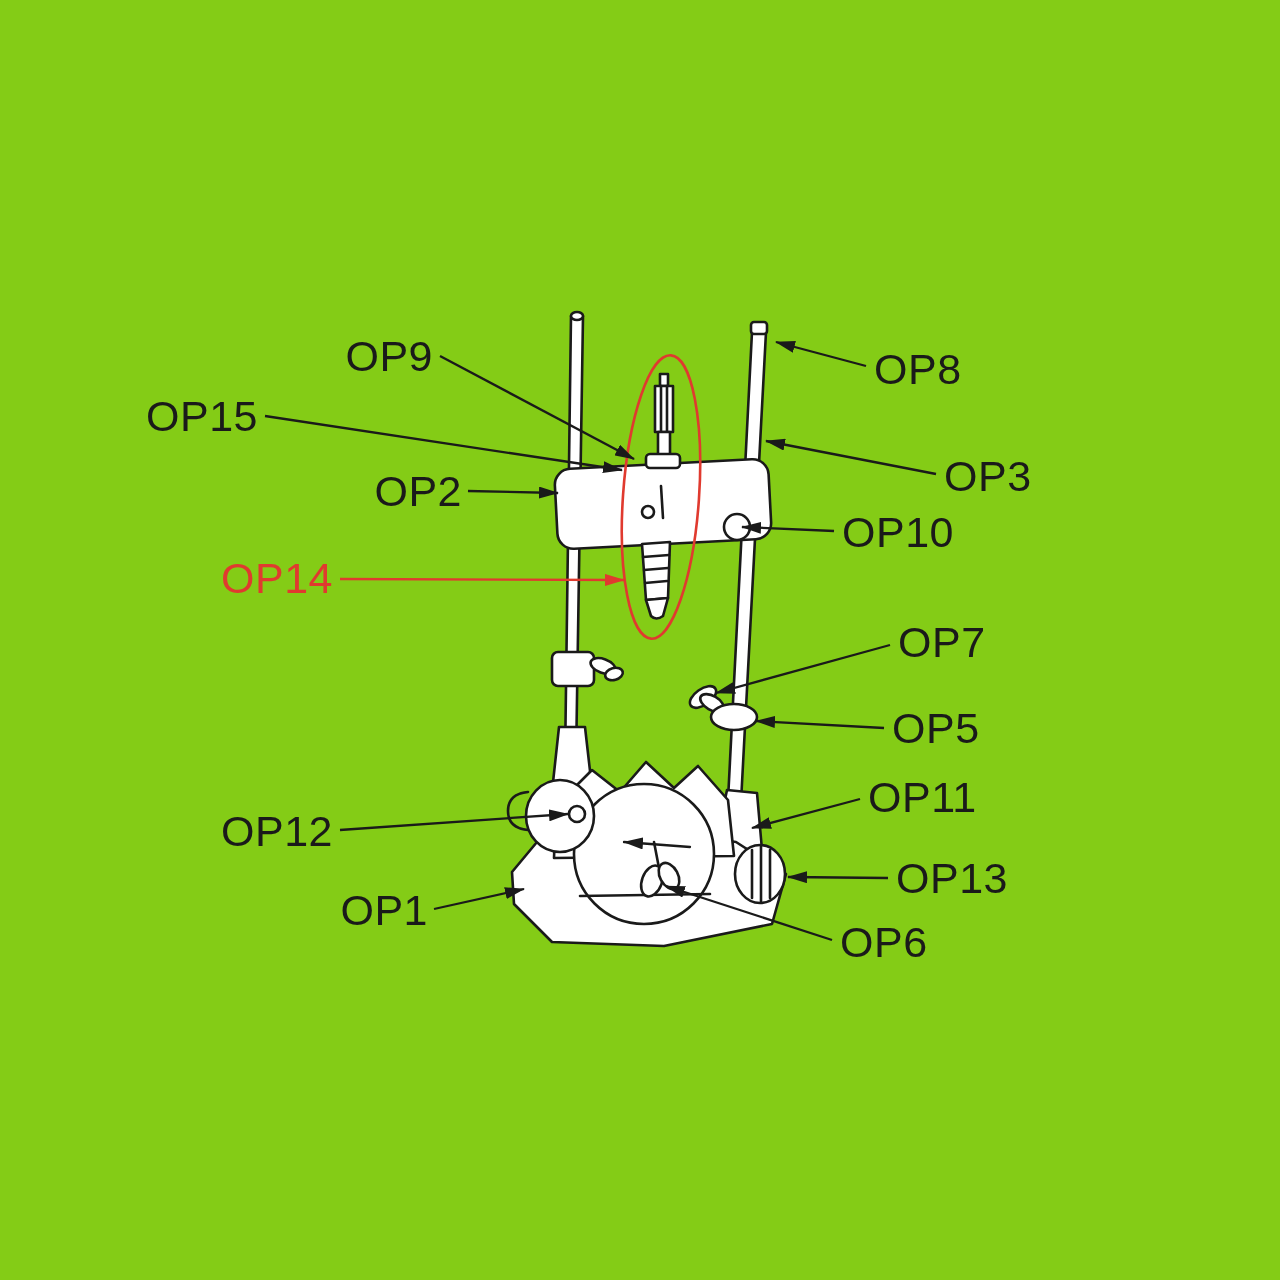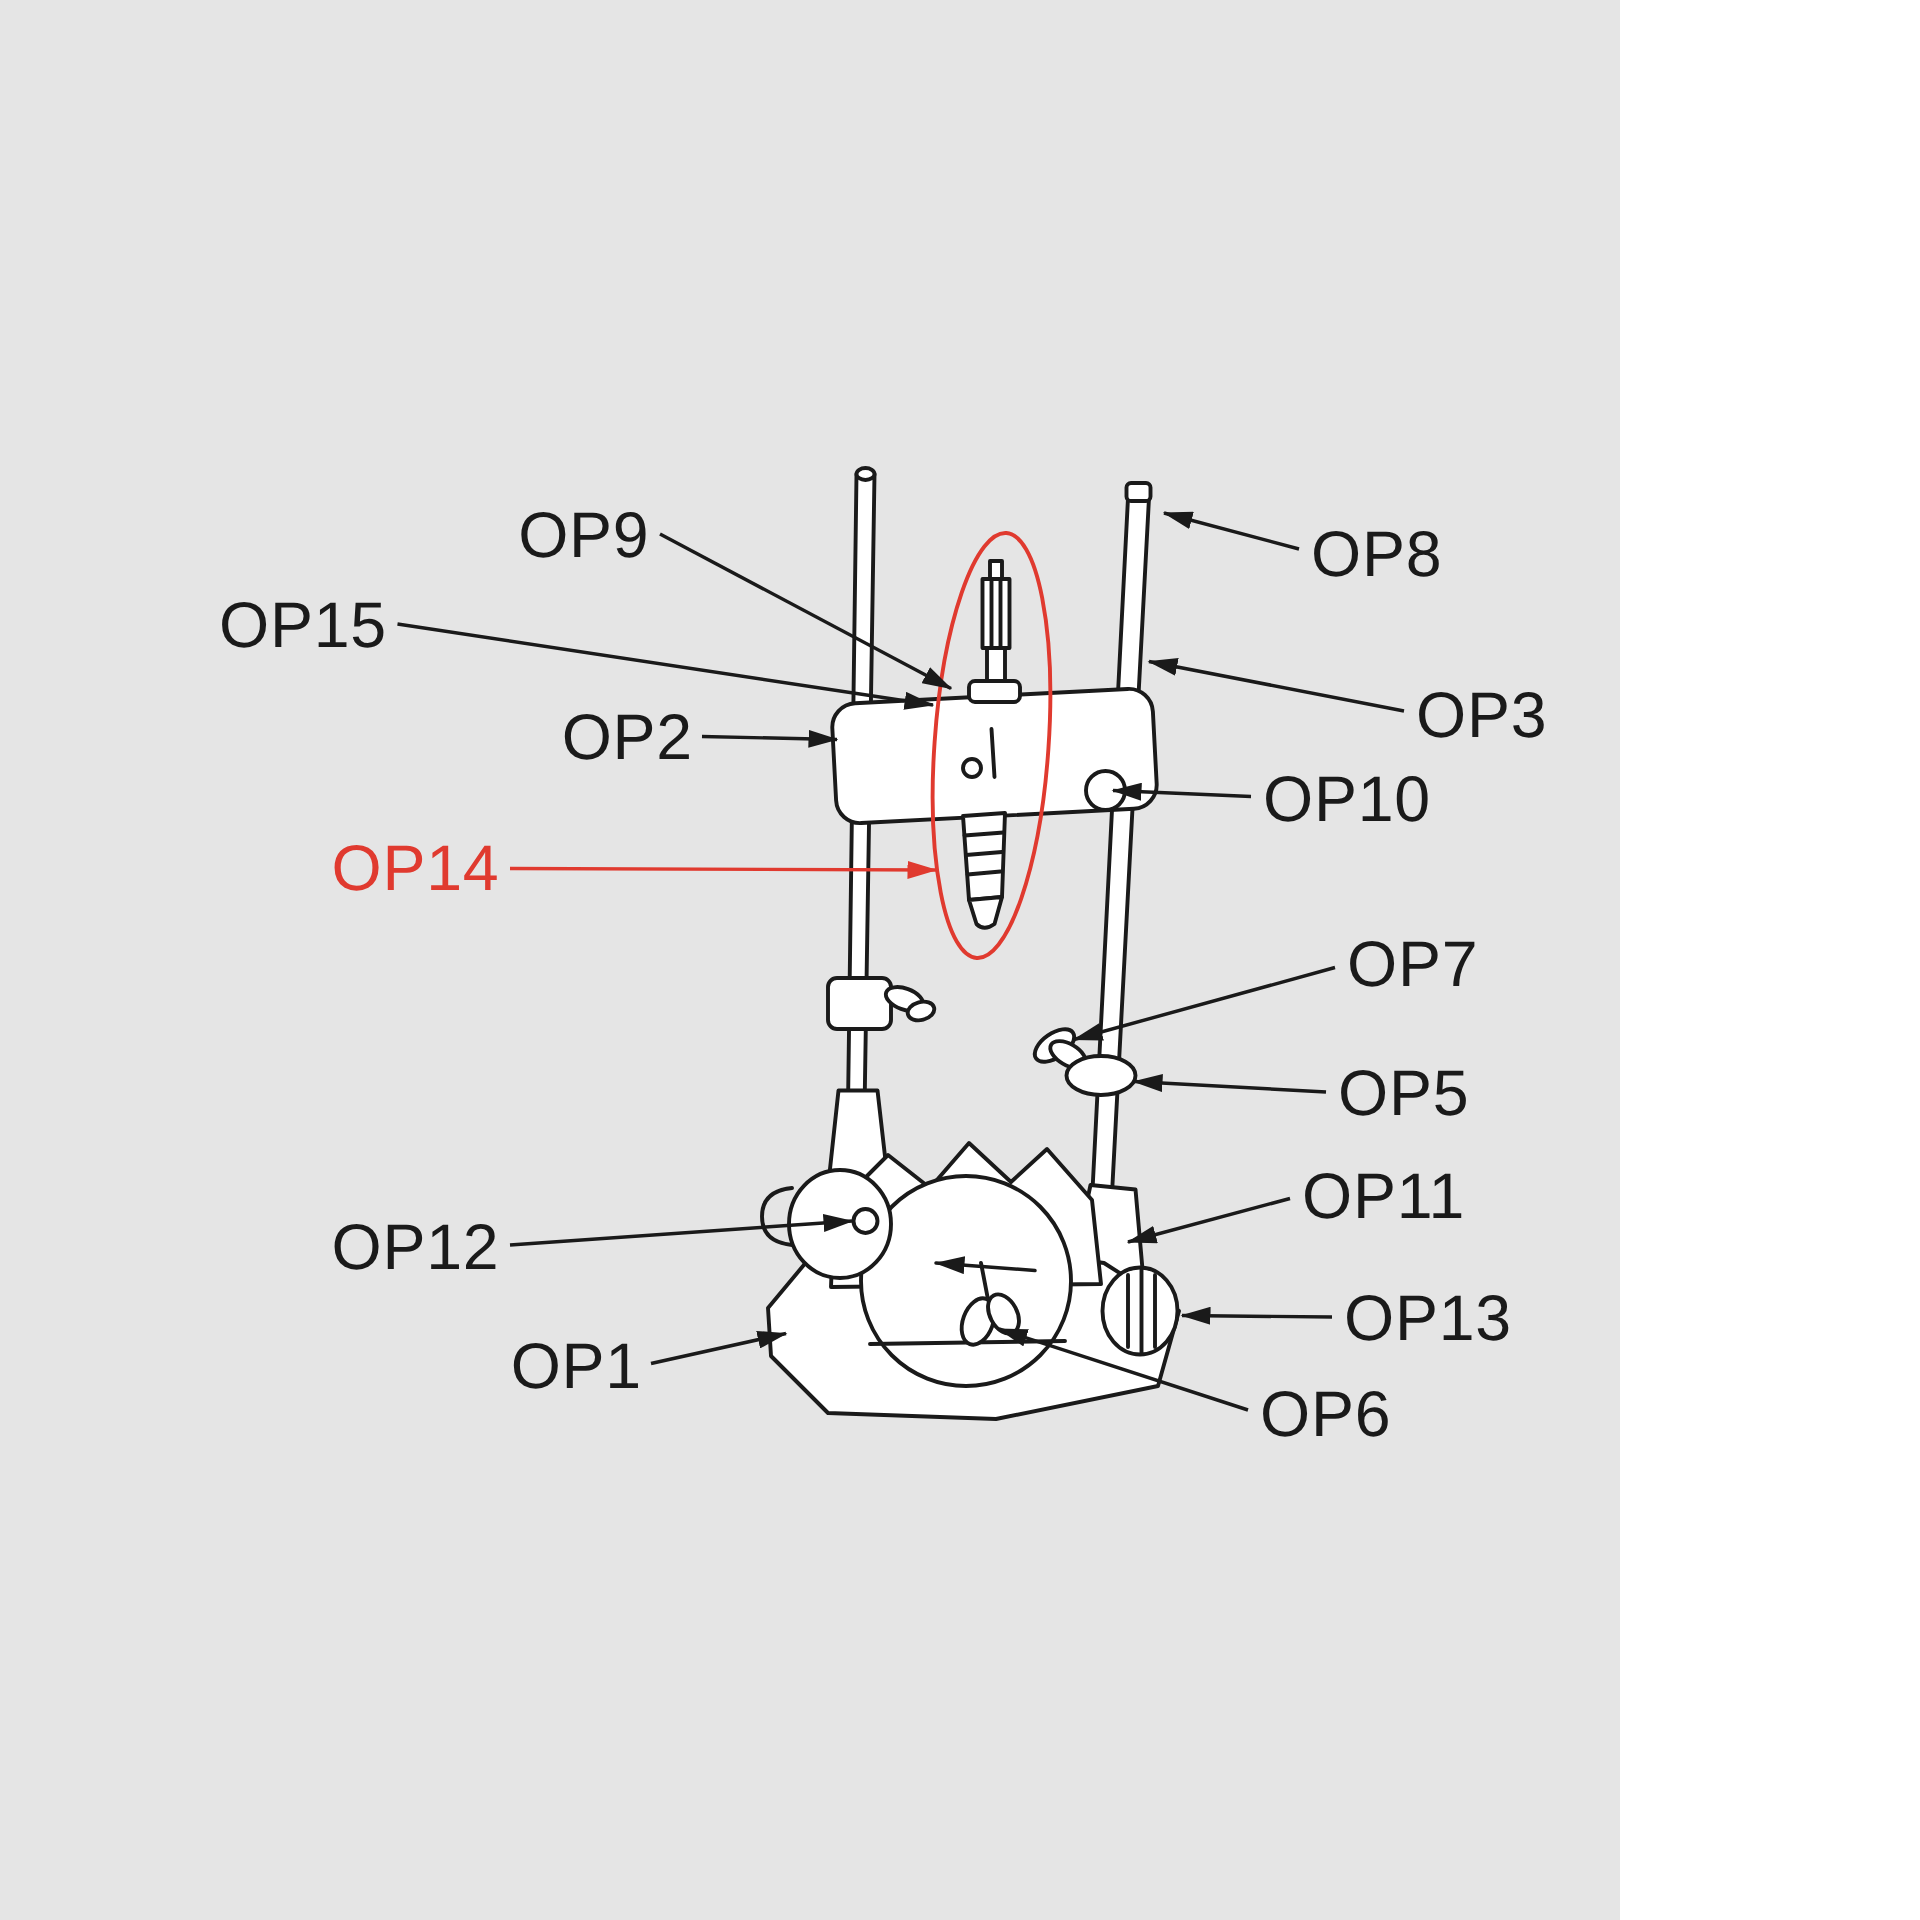--- a/index.html
+++ b/index.html
@@ -5,23 +5,23 @@
   html, body {
     margin: 0;
     padding: 0;
     width: 1280px;
     height: 1280px;
     background: #ffffff;
     overflow: hidden;
   }
   .canvas {
     position: relative;
-    width: 1080px;
+    width: 1280px;
     height: 1280px;
-    background: #e5e5e5;
+    background: #84cc16;
     font-family: "Liberation Sans", sans-serif;
   }
   .canvas svg {
     position: absolute;
     left: 0;
     top: 0;
   }
   svg text {
     font-family: "Liberation Sans", sans-serif;
     font-size: 43px;

